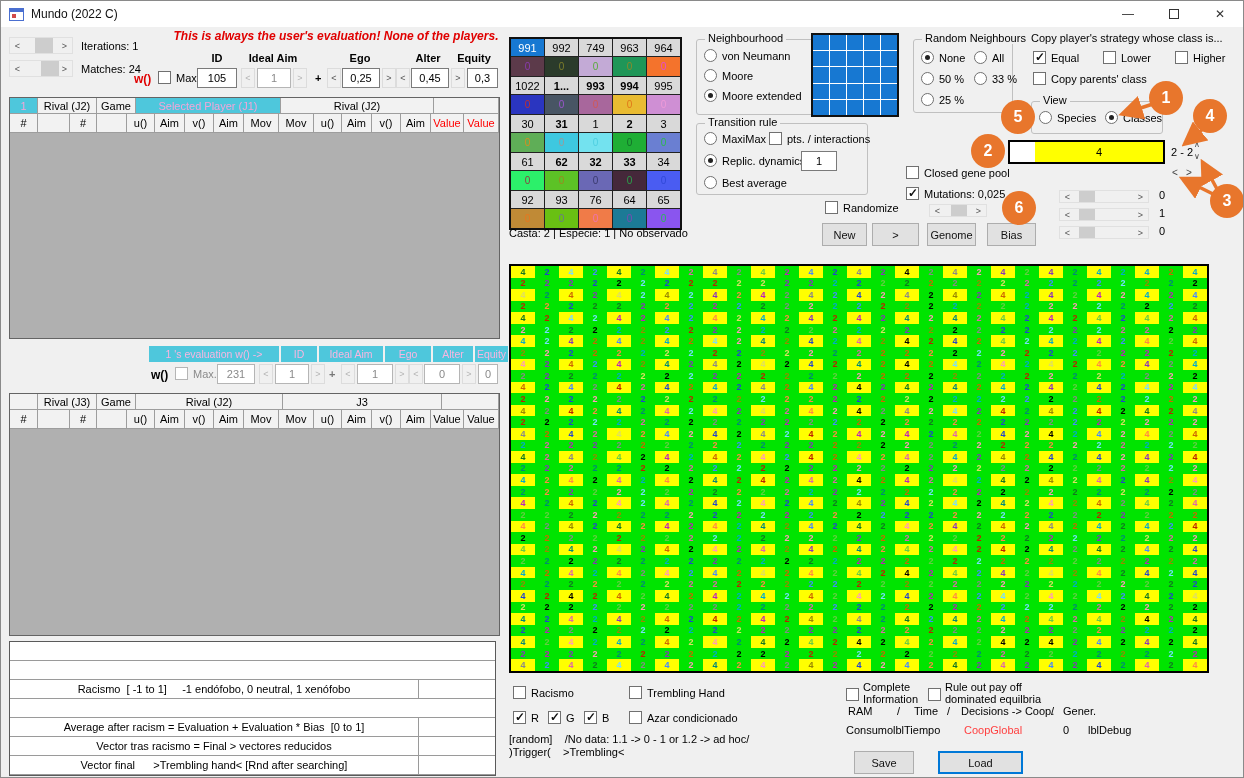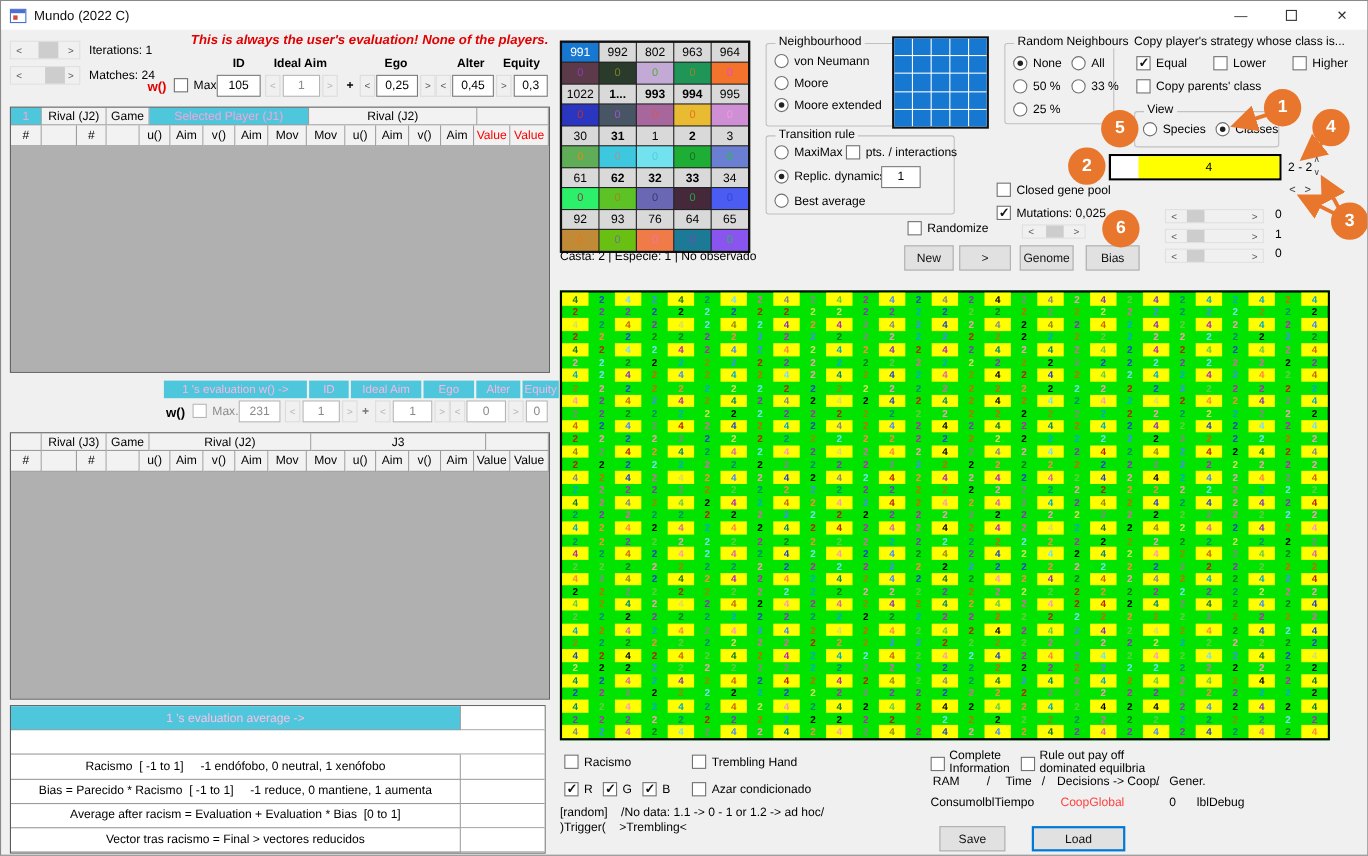--- a/index.html
+++ b/index.html
@@ -227,48 +227,50 @@
         <div class="hcell" style="width: 29px;">v()</div>
         <div class="hcell" style="width: 30px;">Aim</div>
         <div class="hcell" style="width: 33px; color: rgb(0, 0, 0);">Value</div>
         <div class="hcell" style="width: 35px; color: rgb(0, 0, 0);">Value</div>
       </div>
       <div class="tbody"></div>
     </div>
 
   <div class="sumtable" id="summary-table" style="left:8px;top:640px;width:487px;height:135px;">
       <div class="sumrow">
-        <div class="sumtext cyan">1 's evaluation average -&gt;</div>
         <div class="sumval"></div>
       </div>
       <div class="sumrow">
         <div class="sumval"></div>
       </div>
       <div class="sumrow">
         <div class="sumtext">Racismo  [ -1 to 1]     -1 endófobo, 0 neutral, 1 xenófobo</div>
         <div class="sumval"></div>
       </div>
       <div class="sumrow">
-        <div class="sumtext">Bias = Parecido * Racismo  [ -1 to 1]     -1 reduce, 0 mantiene, 1 aumenta</div>
         <div class="sumval"></div>
       </div>
       <div class="sumrow">
         <div class="sumtext">Average after racism = Evaluation + Evaluation * Bias  [0 to 1]</div>
         <div class="sumval"></div>
       </div>
       <div class="sumrow">
         <div class="sumtext">Vector tras racismo = Final &gt; vectores reducidos</div>
         <div class="sumval"></div>
       </div>
+      <div class="sumrow">
+        <div class="sumtext">Vector final      &gt;Trembling hand&lt; [Rnd after searching]</div>
+        <div class="sumval"></div>
+      </div>
     </div>
 
   <div class="pal" id="palette">
       <div class="plabel" style="background: rgb(23, 120, 210); color: rgb(255, 255, 255);">991</div>
       <div class="plabel">992</div>
-      <div class="plabel">802</div>
+      <div class="plabel">749</div>
       <div class="plabel">963</div>
       <div class="plabel">964</div>
       <div class="pcolor" style="background: rgb(92, 58, 74); color: rgb(138, 59, 176);">0</div>
       <div class="pcolor" style="background: rgb(43, 59, 43); color: rgb(125, 125, 42);">0</div>
       <div class="pcolor" style="background: rgb(195, 170, 214); color: rgb(90, 170, 60);">0</div>
       <div class="pcolor" style="background: rgb(31, 150, 88); color: rgb(138, 138, 42);">0</div>
       <div class="pcolor" style="background: rgb(244, 115, 44); color: rgb(229, 74, 212);">0</div>
       <div class="plabel">1022</div>
       <div class="plabel" style="font-weight: bold;">1...</div>
       <div class="plabel" style="font-weight: bold;">993</div>

